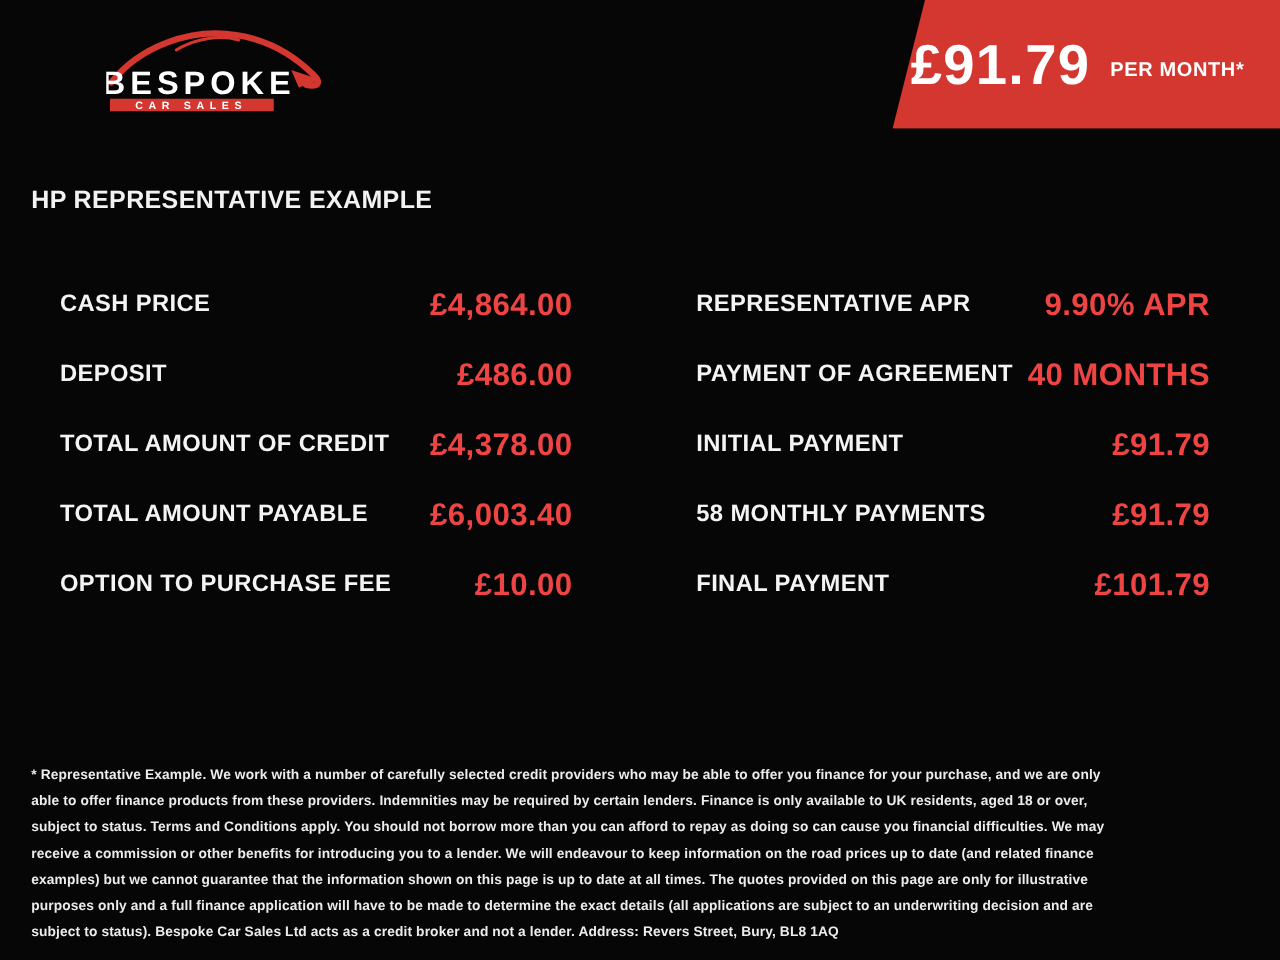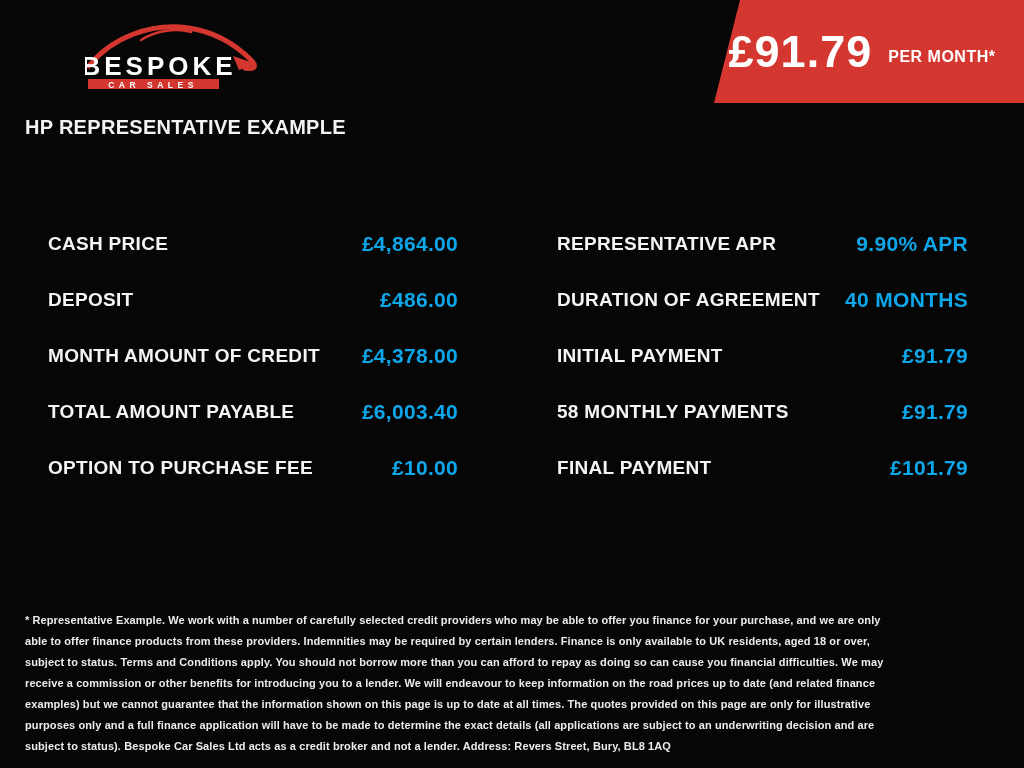--- a/index.html
+++ b/index.html
@@ -40,21 +40,21 @@
   
   .logo {
     position: absolute;
     top: 18px; left: 85px;
     width: 182px; height: 76px;
   }
 
   
   .page-title {
     position: absolute;
-    top: 116px; left: 25px;
+    top: 149px; left: 25px;
     font-size: 20px;
     font-weight: bold;
     letter-spacing: 0.3px;
     color: #f2f2f2;
   }
 
   
   .finance-table {
     position: absolute;
     top: 216px; left: 0;
@@ -70,24 +70,24 @@
     justify-content: space-between;
   }
   .f-label {
     font-size: 19px;
     font-weight: bold;
     letter-spacing: 0.3px;
     color: #f4f4f4;
     white-space: nowrap;
   }
   .f-value {
-    font-size: 21px;
+    font-size: 25px;
     font-weight: bold;
     letter-spacing: 0.3px;
-    color: #0ea5e9;
+    color: #ef4444;
     white-space: nowrap;
   }
 
   
   .disclaimer {
     position: absolute;
     top: 610px; left: 25px;
     width: 868px;
     font-size: 11px;
     font-weight: bold;
@@ -124,40 +124,40 @@
   <div class="col left">
     <div class="f-row">
       <span class="f-label">CASH PRICE</span>
       <span class="f-value">£4,864.00</span>
     </div>
     <div class="f-row">
       <span class="f-label">DEPOSIT</span>
       <span class="f-value">£486.00</span>
     </div>
     <div class="f-row">
-      <span class="f-label">MONTH AMOUNT OF CREDIT</span>
+      <span class="f-label">TOTAL AMOUNT OF CREDIT</span>
       <span class="f-value">£4,378.00</span>
     </div>
     <div class="f-row">
       <span class="f-label">TOTAL AMOUNT PAYABLE</span>
       <span class="f-value">£6,003.40</span>
     </div>
     <div class="f-row">
       <span class="f-label">OPTION TO PURCHASE FEE</span>
       <span class="f-value">£10.00</span>
     </div>
   </div>
 
   <div class="col right">
     <div class="f-row">
       <span class="f-label">REPRESENTATIVE APR</span>
       <span class="f-value">9.90% APR</span>
     </div>
     <div class="f-row">
-      <span class="f-label">DURATION OF AGREEMENT</span>
+      <span class="f-label">PAYMENT OF AGREEMENT</span>
       <span class="f-value">40 MONTHS</span>
     </div>
     <div class="f-row">
       <span class="f-label">INITIAL PAYMENT</span>
       <span class="f-value">£91.79</span>
     </div>
     <div class="f-row">
       <span class="f-label">58 MONTHLY PAYMENTS</span>
       <span class="f-value">£91.79</span>
     </div>

